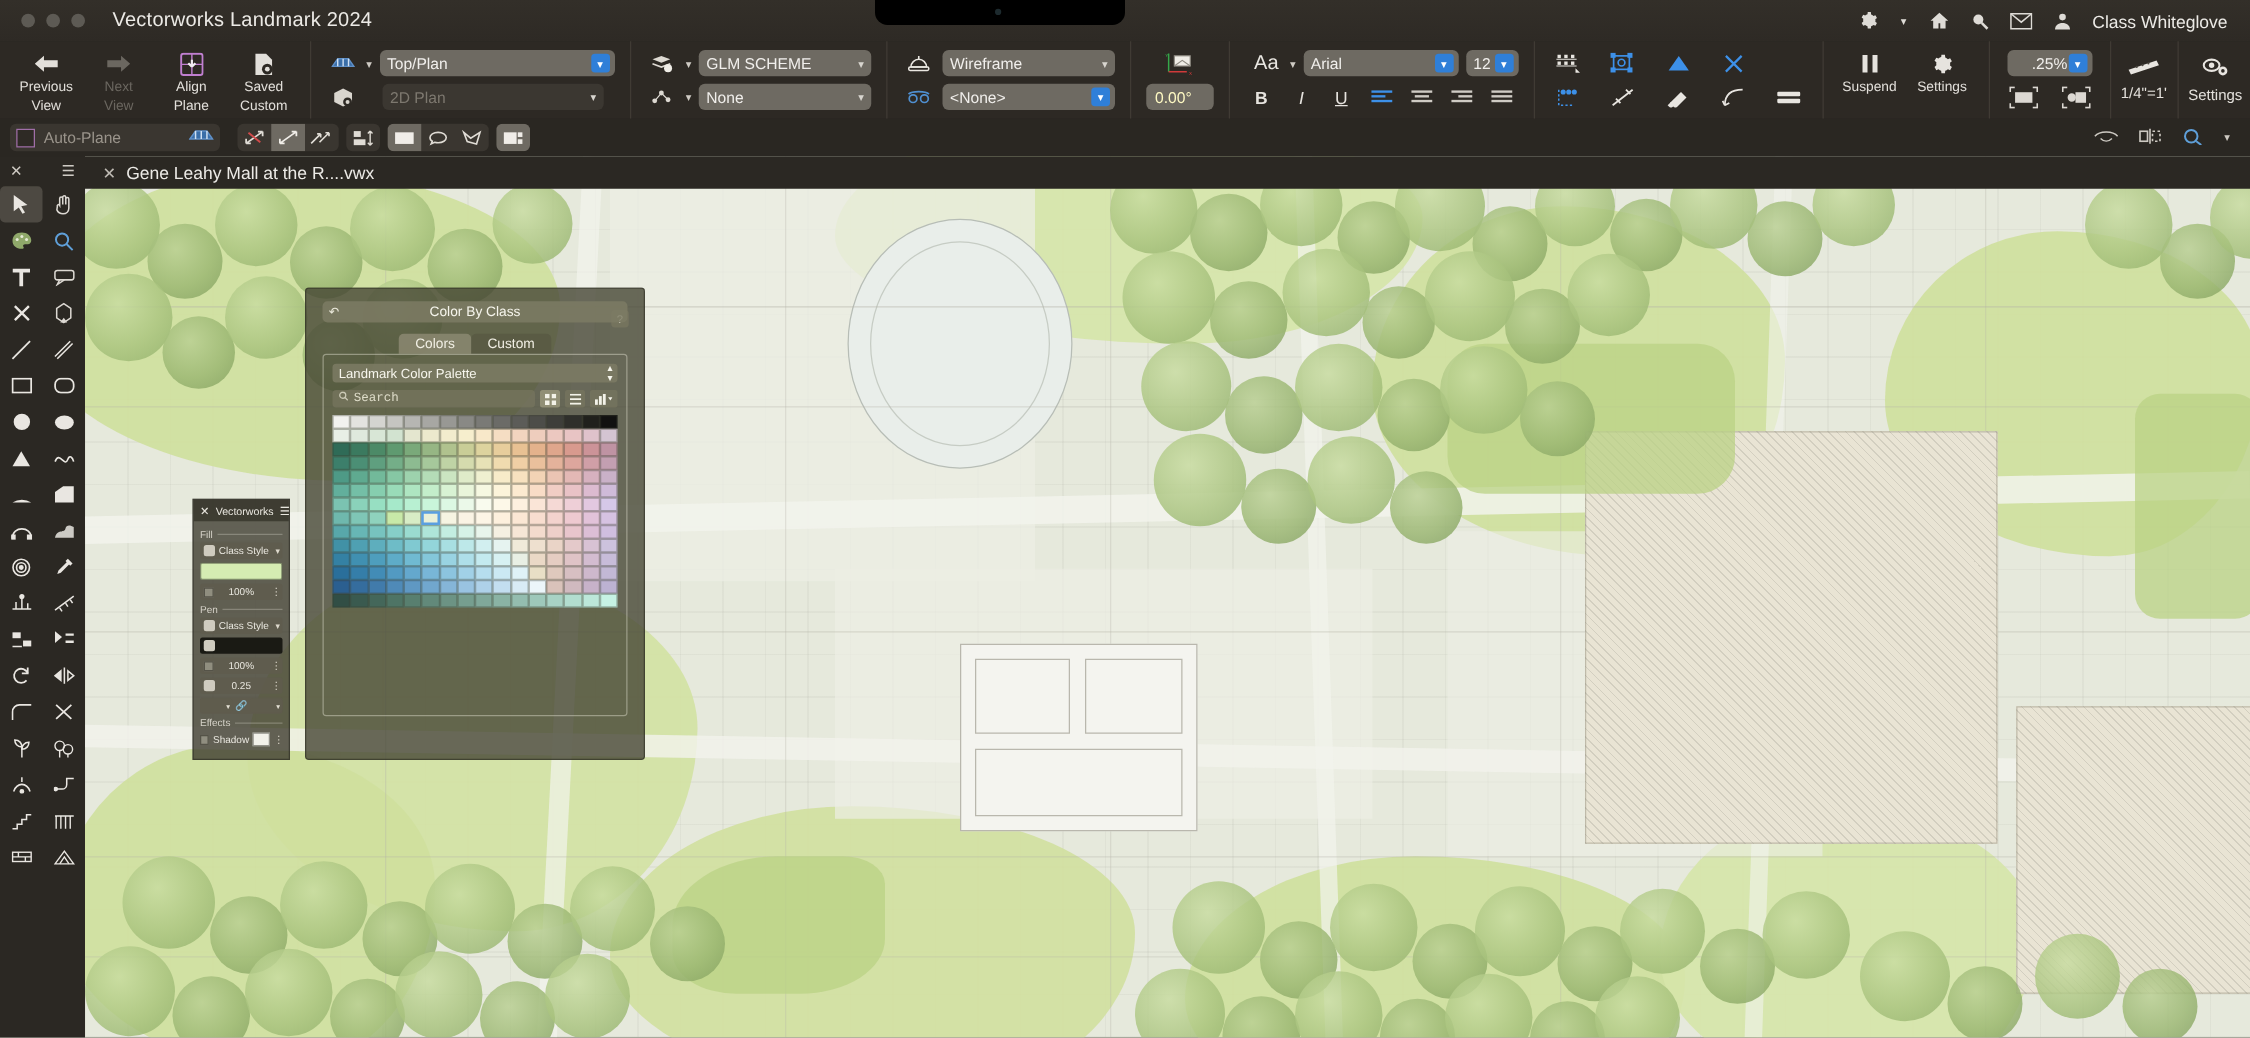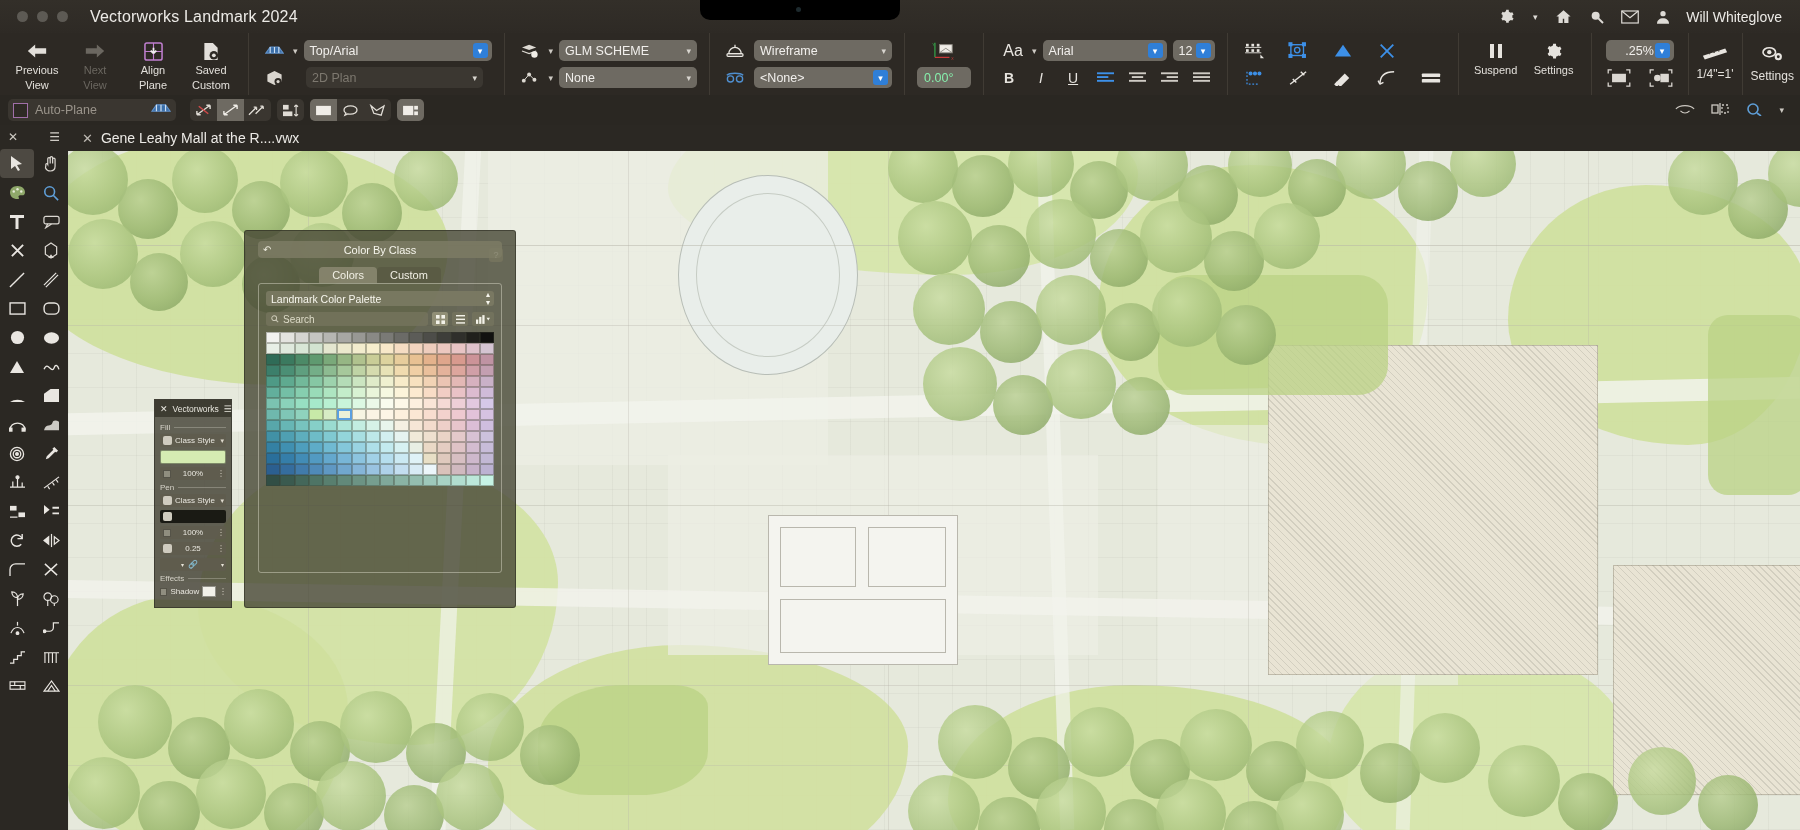--- a/index.html
+++ b/index.html
@@ -49,21 +49,21 @@
   .row{display:flex;align-items:center;gap:6px;height:21px;}
   .iconbtn{width:26px;height:19px;display:flex;align-items:center;justify-content:center;color:#cfcbc4;}
   .sel{
     height:21px;border-radius:5px;background:#6e6a62;color:#f1efec;
     display:flex;align-items:center;padding:0 6px;font-size:12.5px;position:relative;
   }
   .sel.dim{background:#3b3731;color:#7d786f;}
   .sel .caret{position:absolute;right:4px;top:3px;width:15px;height:15px;border-radius:3px;
     background:#2f7fd8;display:flex;align-items:center;justify-content:center;color:#fff;font-size:9px;}
   .sel .caretflat{position:absolute;right:6px;color:#d8d5cf;font-size:9px;}
-  .fld{height:21px;border-radius:5px;background:#6e6a62;color:#86efac;display:flex;align-items:center;
+  .fld{height:21px;border-radius:5px;background:#6e6a62;color:#fef9c3;display:flex;align-items:center;
        padding:0 7px;font-size:12.5px;}
   .txtbtn{width:26px;height:20px;display:flex;align-items:center;justify-content:center;color:#e6e3de;font-size:14px;}
   .txtbtn.blue{color:#3d90e8;}
   .bigicon{width:30px;height:24px;display:flex;align-items:center;justify-content:center;color:#3d90e8;}
   .scalebox{display:flex;flex-direction:column;align-items:center;justify-content:center;height:100%;color:#e4e1dc;}
   .scalebox .lbl{font-size:12px;margin-top:3px;}
 
   
   .modebar{
     position:absolute;left:0;top:95px;width:1800px;height:30px;background:#2a2722;
@@ -170,21 +170,21 @@
   .ctab.off{background:rgba(84,84,64,.55);}
   .cd-panel{
     margin:0 13px;border:1px solid rgba(226,224,208,.45);border-radius:3px;
     height:290px;padding:7px;position:relative;
   }
   .pal-sel{
     height:15px;border-radius:3px;background:rgba(125,123,100,.85);
     display:flex;align-items:center;padding:0 5px;font-size:10.5px;position:relative;color:#f7f6ed;
   }
   .pal-sel .ud{position:absolute;right:4px;font-size:8px;line-height:8px;text-align:center;}
-  .srow{display:flex;align-items:flex-end;gap:4px;margin-top:6px;}
+  .srow{display:flex;align-items:flex-end;gap:4px;margin-top:6px;font-family:Liberation Mono, monospace;}
   .search{
     flex:1;height:14px;border-radius:3px;background:rgba(120,118,96,.7);
     display:flex;align-items:center;gap:4px;padding:0 5px;font-size:10px;color:#dedcc9;
   }
   .sbtn{width:16px;height:14px;border-radius:2px;background:rgba(120,118,96,.7);
         display:flex;align-items:center;justify-content:center;color:#efeee3;}
   .sbtn.on{background:rgba(150,148,122,.9);}
   .swatchgrid{margin-top:6px;display:grid;grid-template-columns:repeat(16,1fr);grid-auto-rows:11px;gap:0;}
   .sw{border:1px solid rgba(60,62,48,.35);}
   .sw.selected{outline:2px solid #5a9fe0;outline-offset:-2px;z-index:3;position:relative;}
@@ -232,21 +232,21 @@
             <rect x="1" y="1" width="22" height="16"></rect>
             <path d="M1 1l11 9 11-9"></path>
           </svg>
       </div>
       <div class="ic">
         <svg width="16" height="16" viewBox="0 0 24 24" fill="#dedbd6">
             <circle cx="12" cy="7" r="4"></circle>
             <path d="M3 22c0-5 4-8 9-8s9 3 9 8z"></path>
           </svg>
       </div>
-      <div class="uname">Will Whiteglove</div>
+      <div class="uname">Class Whiteglove</div>
     </div>
     <div class="notch">
         <div class="dot"></div>
       </div>
   </div>
 
   <div class="toolbar">
 
     <div class="tgroup">
       <div class="tbtn">
@@ -295,21 +295,21 @@
       <div class="rows">
         <div class="row">
           <div class="iconbtn">
             <svg width="19" height="11" viewBox="0 0 22 12" fill="none" stroke="#5f90c8" stroke-width="1.3">
                 <path d="M1 9l5-7h10l5 7z" fill="#3a6ea8"></path>
                 <path d="M6 2v7M11 2v7M16 2v7" stroke="#cfe0f2"></path>
               </svg>
           </div>
           <span style="font-size:9px;color:#cfcbc4;">▾</span>
           <div class="sel" style="width:188px;">
-            <span>Top/Arial</span>
+            <span>Top/Plan</span>
             <span class="caret">▾</span>
           </div>
         </div>
         <div class="row">
           <div class="iconbtn">
             <svg width="19" height="16" viewBox="0 0 20 18" fill="#cfcbc4">
                 <path d="M2 5l8-4 8 4v8l-8 4-8-4z" fill="#d9d5ce"></path>
                 <circle cx="14" cy="13" r="4" fill="#2d2924"></circle>
                 <circle cx="14" cy="13" r="1.8" fill="#d9d5ce"></circle>
               </svg>

